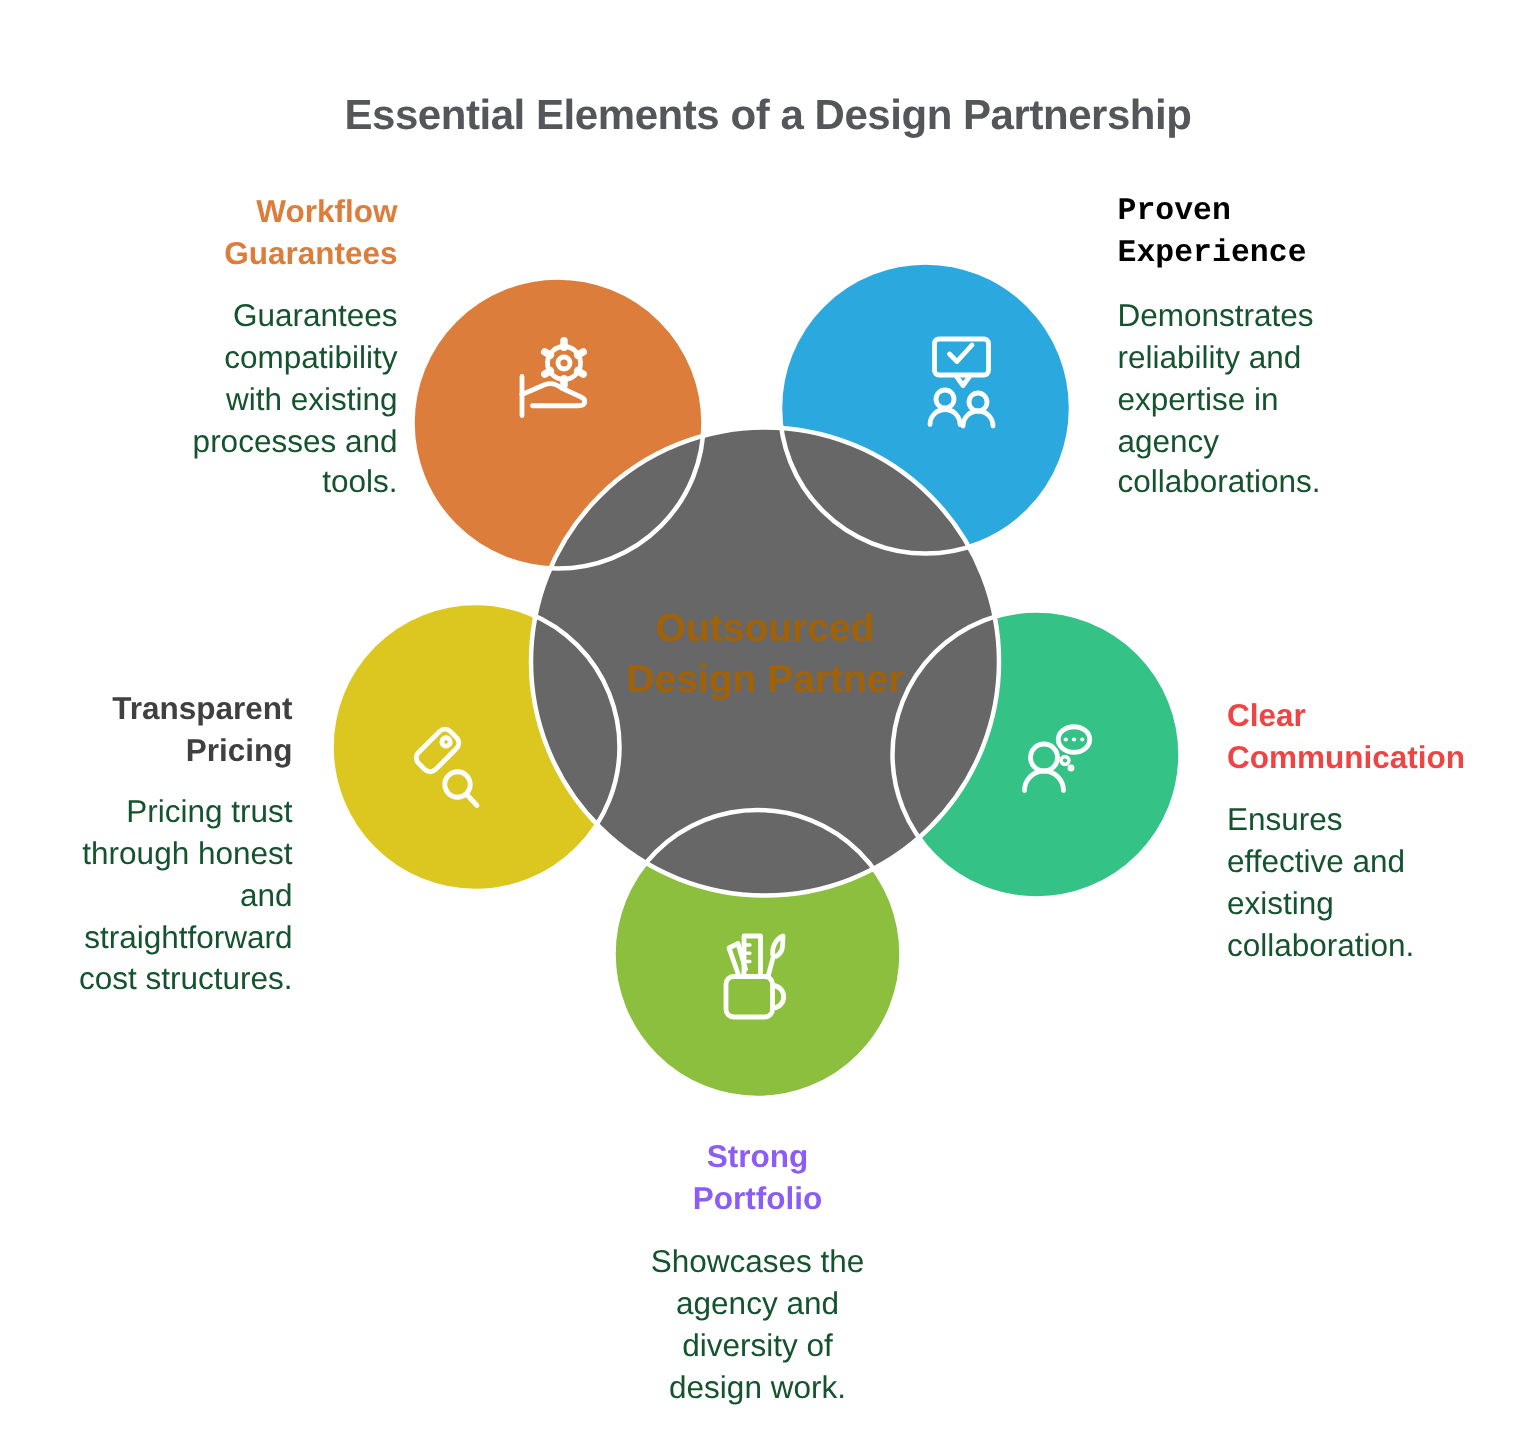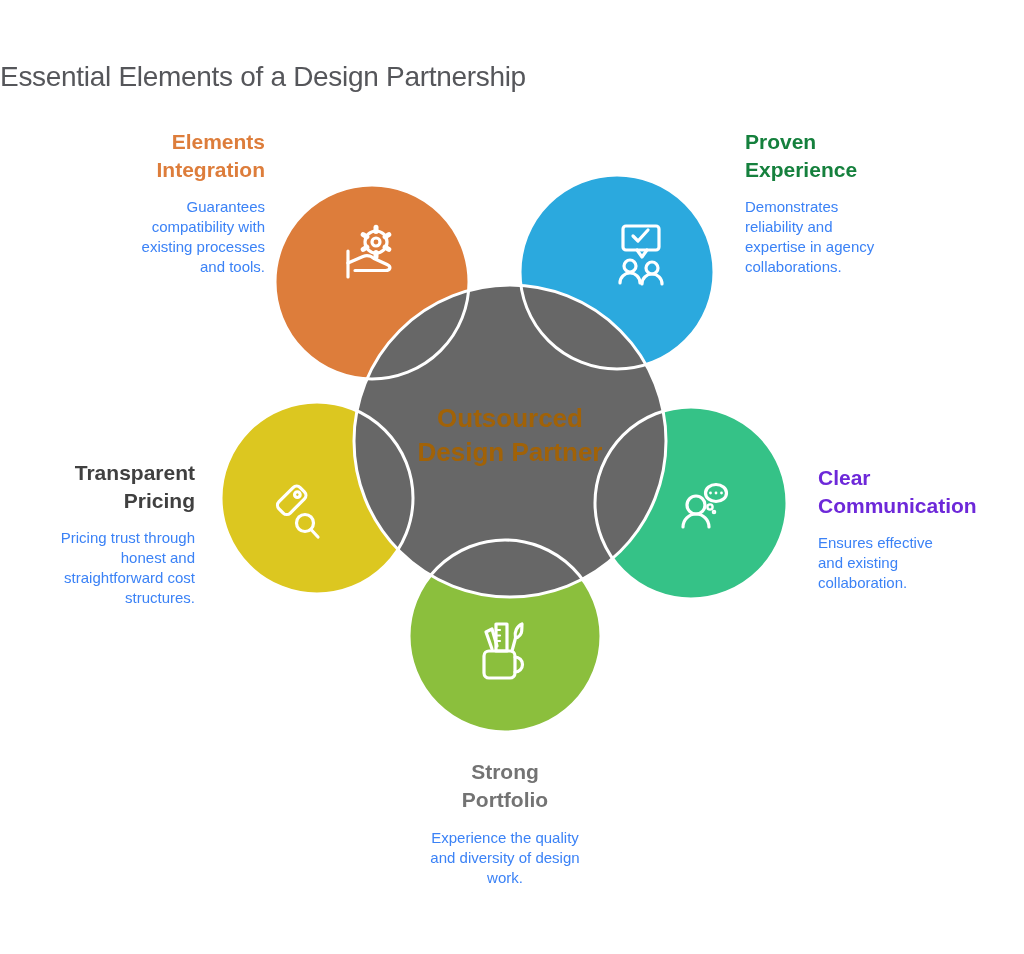--- a/index.html
+++ b/index.html
@@ -4,27 +4,27 @@
 <style>
   html,body { margin:0; padding:0; }
   body {
     width:1024px; height:954px; background:#ffffff;
     font-family:"Liberation Sans", sans-serif;
     position:relative; overflow:hidden;
   }
   .canvas { position:absolute; inset:0; }
   .title {
     position:absolute; top:61px; left:0; width:100%;
-    font-size:28px; font-weight:normal;
+    text-align:center; font-size:28px; font-weight:bold;
     letter-spacing:-0.3px; margin:0; color:#55565a;
   }
   svg.diagram { position:absolute; left:0; top:0; }
   .note { position:absolute; }
   .note-heading { font-size:21px; font-weight:bold; line-height:1.32; margin:0 0 14px 0; }
-  .note-body { font-size:15px; line-height:1.32; color:#3b82f6; margin:0; }
+  .note-body { font-size:21px; line-height:1.32; color:#14532d; margin:0; }
   #note-workflow  { left:115px; top:128px; width:150px; text-align:right; }
   #note-proven    { left:745px; top:128px; width:150px; text-align:left; }
   #note-pricing   { left:29px;  top:459px; width:166px; text-align:right; }
   #note-clear     { left:818px; top:464px; width:168px; text-align:left; }
   #note-clear .note-body { max-width:140px; }
   #note-portfolio { left:405px; top:758px; width:200px; text-align:center; }
   #note-portfolio .note-heading { width:130px; margin:0 auto 15px auto; }
   #note-portfolio .note-body    { width:150px; margin:0 auto; }
   .center-label {
     position:absolute; left:408px; top:402px; width:204px;
@@ -113,37 +113,37 @@
       <path d="M -10 -5 L -16 -22 L -10 -25 L -5 -8"></path>
       <path d="M 10 -3 L 13.5 -16 C 12 -22 15 -28 20 -30 C 19.5 -24 21 -20 15.5 -16.5"></path>
       <rect x="-18" y="-3" width="31" height="27" rx="5"></rect>
       <path d="M 13 3 a 7.5 7.5 0 0 1 0 15"></path>
     </g>
   </svg>
 
   <div class="center-label" style="color: #a16207;">Outsourced Design Partner</div>
 
   <div class="note" id="note-workflow">
-    <p class="note-heading" style="color: rgb(221, 125, 59);">Elements Integration</p>
+    <p class="note-heading" style="color: rgb(221, 125, 59);">Workflow Guarantees</p>
     <p class="note-body">Guarantees compatibility with existing processes and tools.</p>
   </div>
 
   <div class="note" id="note-proven">
-    <p class="note-heading" style="color: #15803d;">Proven Experience</p>
+    <p class="note-heading" style="color: #000000; font-family: Liberation Mono, monospace;">Proven Experience</p>
     <p class="note-body">Demonstrates reliability and expertise in agency collaborations.</p>
   </div>
 
   <div class="note" id="note-pricing">
     <p class="note-heading" style="color: #404040;">Transparent Pricing</p>
     <p class="note-body">Pricing trust through honest and straightforward cost structures.</p>
   </div>
 
   <div class="note" id="note-clear">
-    <p class="note-heading" style="color: #6d28d9;">Clear Communication</p>
+    <p class="note-heading" style="color: #ef4444;">Clear Communication</p>
     <p class="note-body">Ensures effective and existing collaboration.</p>
   </div>
 
   <div class="note" id="note-portfolio">
-    <p class="note-heading" style="color: #737373;">Strong Portfolio</p>
-    <p class="note-body">Experience the quality and diversity of design work.</p>
+    <p class="note-heading" style="color: #8b5cf6;">Strong Portfolio</p>
+    <p class="note-body">Showcases the agency and diversity of design work.</p>
   </div>
 
 </div>
 
 </body></html>

